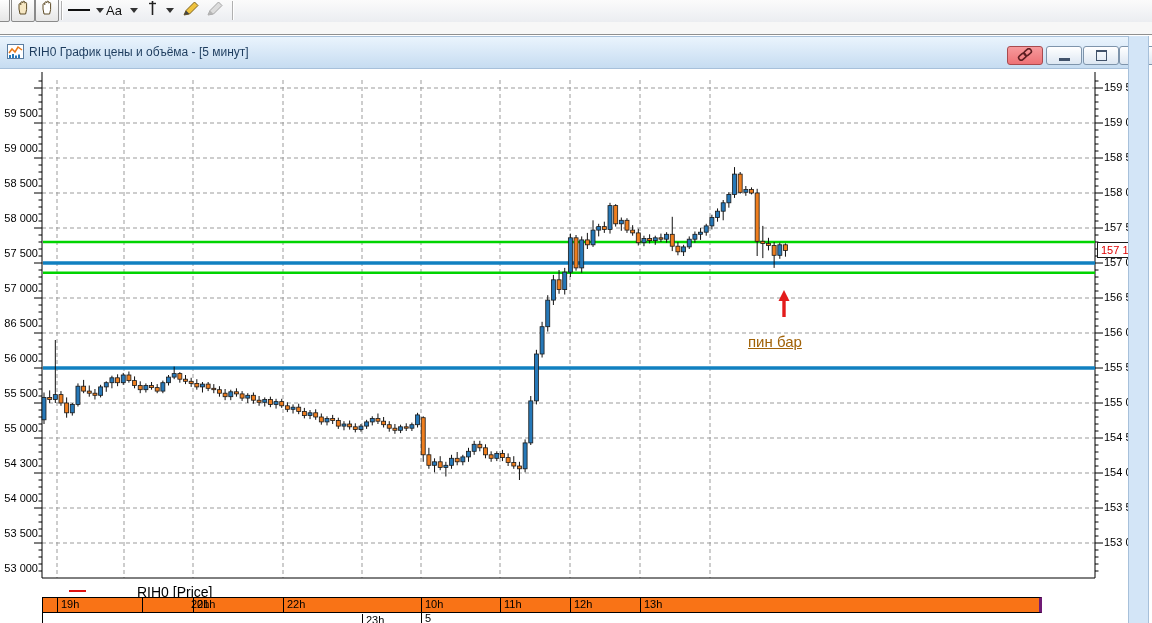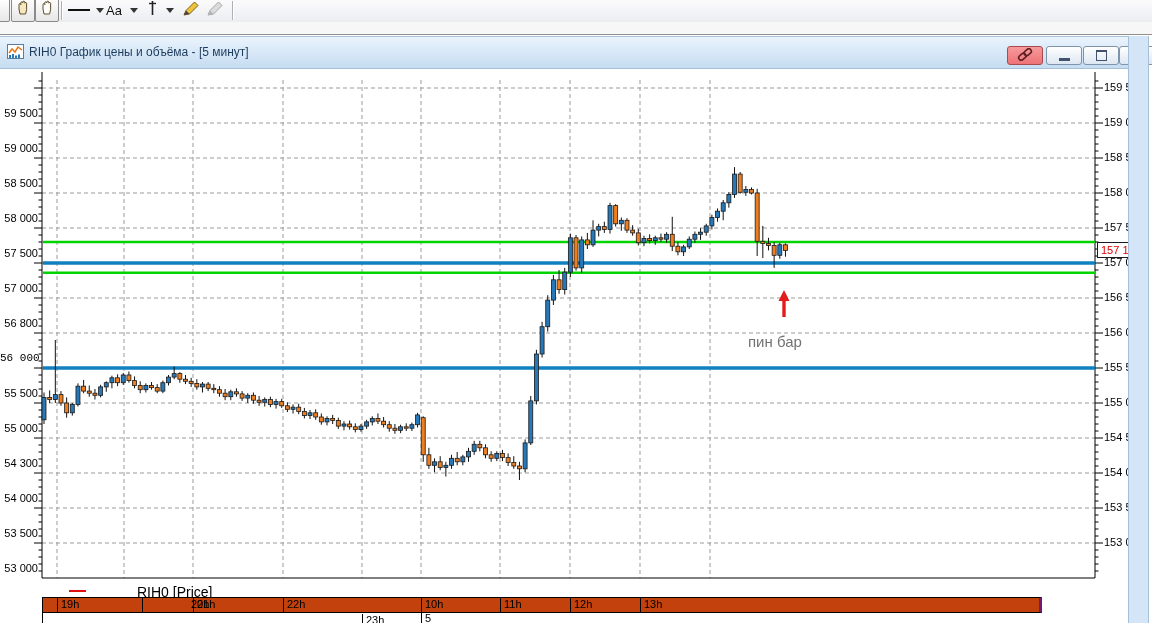--- a/index.html
+++ b/index.html
@@ -38,25 +38,25 @@
   
   #chart-svg{position:absolute;left:0;top:0;width:1152px;height:623px;}
   .axlab{position:absolute;font-size:11px;color:#000;white-space:nowrap;}
   #left-axis-labels{position:absolute;left:0;top:0;width:38px;height:623px;text-align:right;margin-top:26px;}
   #left-axis-labels .axlab{right:0;left:auto;width:38px;}
   #right-axis-labels{position:absolute;left:1096px;top:0;width:32px;height:550px;overflow:hidden;}
   #right-axis-labels .axlab{left:8px;}
   #price-tag{position:absolute;left:1px;width:40px;height:14px;border:1px solid #1a1a1a;background:#fff;
              color:#e00000;font-size:11px;line-height:14px;padding-left:3px;}
   
-  #pin-bar-text{position:absolute;left:748px;top:333px;font-size:15px;color:#737373;white-space:nowrap;}
+  #pin-bar-text{position:absolute;left:748px;top:333px;font-size:15px;color:#a16207;white-space:nowrap;text-decoration:underline;}
   
   #legend-swatch{position:absolute;left:69px;top:590px;width:17px;height:2px;background:#e01010;}
   #legend-label{position:absolute;left:137px;top:584px;font-size:14px;color:#000;white-space:nowrap;}
-  #time-axis{position:absolute;left:42px;top:597px;width:997px;height:14px;background:#c2410c;
+  #time-axis{position:absolute;left:42px;top:597px;width:997px;height:14px;background:#f97316;
              border-top:1px solid #000;border-bottom:1px solid #000;border-right:3px solid #701a75;}
   .tcell{position:absolute;top:0;height:14px;border-left:1px solid #000;font-size:11px;line-height:13px;
          padding-left:3px;box-sizing:border-box;color:#000;overflow:hidden;}
   .datevline{position:absolute;width:1px;height:11px;background:#000;top:612px;}
   #date-label{position:absolute;left:425px;top:612px;font-size:11px;color:#000;}
 </style>
 </head>
 <body>
 
 <svg id="chart-svg">
@@ -592,22 +592,22 @@
   <div id="right-frame"></div>
 </div>
 
 <div id="left-axis-labels">
     <span class="axlab" style="top: 81px;">59 500</span>
     <span class="axlab" style="top: 116px;">59 000</span>
     <span class="axlab" style="top: 151px;">58 500</span>
     <span class="axlab" style="top: 186px;">58 000</span>
     <span class="axlab" style="top: 221px;">57 500</span>
     <span class="axlab" style="top: 256px;">57 000</span>
-    <span class="axlab" style="top: 291px;">56 800</span>
-    <span class="axlab" style="top: 326px; font-family: Liberation Mono, monospace;">56 000</span>
+    <span class="axlab" style="top: 291px;">86 500</span>
+    <span class="axlab" style="top: 326px;">56 000</span>
     <span class="axlab" style="top: 361px;">55 500</span>
     <span class="axlab" style="top: 396px; padding-left: 37px;">55 000</span>
     <span class="axlab" style="top: 431px;">54 300</span>
     <span class="axlab" style="top: 466px;">54 000</span>
     <span class="axlab" style="top: 501px;">53 500</span>
     <span class="axlab" style="top: 536px; padding-left: 24px;">53 000</span>
   </div>
 <div id="right-axis-labels">
     <span class="axlab" style="top: 81px;">159 500</span>
     <span class="axlab" style="top: 116px;">159 000</span>

